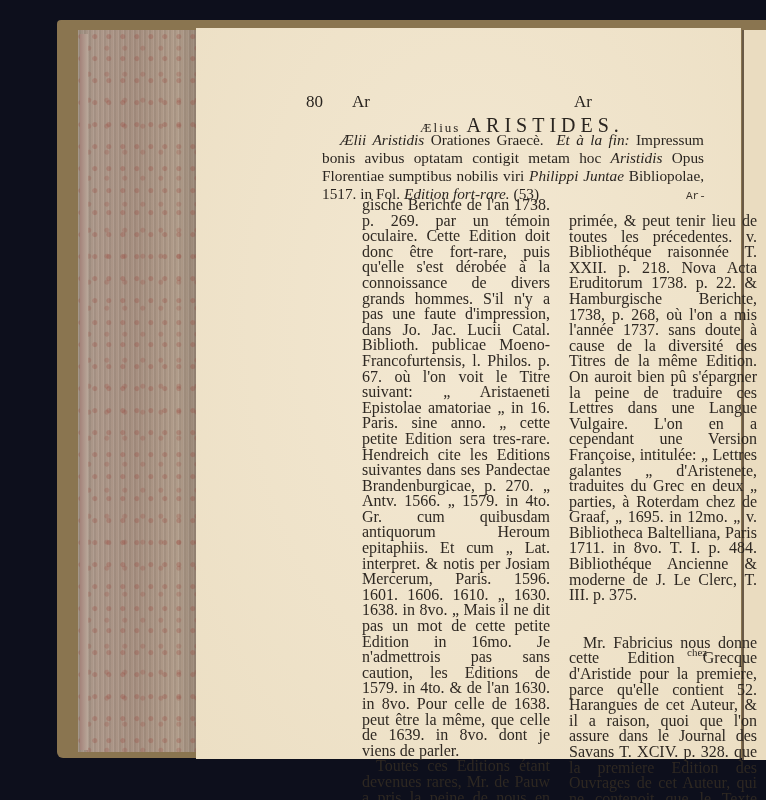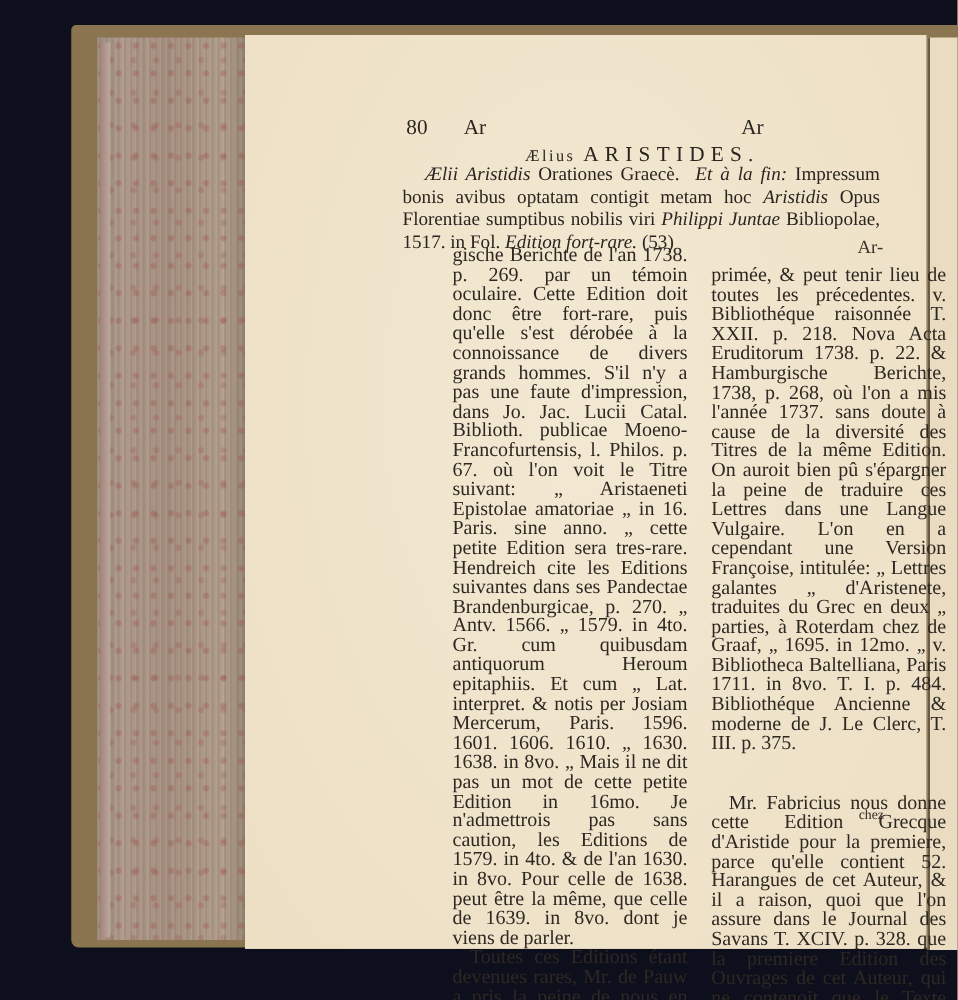--- a/index.html
+++ b/index.html
@@ -35,39 +35,39 @@
     position: absolute; left: 196px; top: 28px; width: 545px; height: 731px;
     background: #f0e4cc;
     background-image: radial-gradient(ellipse at 50% 40%, #f3e8d2 0%, #ecdfc4 100%);
   }
   .next-page {
     position: absolute; left: 742px; top: 30px; width: 24px; height: 730px;
     background: #eadcc0;
     border-left: 2px solid #6a5a46;
   }
   .running-head {
-    position: absolute; top: 92px; left: 325px; width: 380px; height: 22px;
+    position: absolute; top: 92px; left: 306px; width: 380px; height: 22px;
     font-size: 17px; color: #2a2520; text-align: center;
   }
   .running-head .pg { position: absolute; left: 0; }
   .running-head .l { position: absolute; left: 46px; }
   .running-head .r { position: absolute; left: 268px; }
   .heading {
     position: absolute; top: 114px; left: 420px; font-size: 17px;
     color: #2a2520; letter-spacing: 2px;
   }
   .heading .sc { font-size: 13px; letter-spacing: 2px; }
-  .heading .caps { letter-spacing: 5px; font-size: 17px; }
+  .heading .caps { letter-spacing: 5px; font-size: 20px; }
   .entry {
     position: absolute; top: 131px; left: 322px; width: 382px;
     font-size: 15.3px; line-height: 18px; color: #2a2520;
     text-align: justify;
   }
   .entry p { margin: 0; text-indent: 18px; }
-  .catch-top { position: absolute; top: 190px; left: 686px; font-size: 15px; color:#3b332b; }
+  .catch-top { position: absolute; top: 190px; left: 686px; font-size: 11px; color:#3b332b;font-family:Liberation Mono, monospace; }
   .col {
     position: absolute; font-size: 16px; line-height: 15.6px; color: #2e2822;
     text-align: justify;
     margin-left: 36px;
   }
   .col.left { top: 197px; left: 326px; width: 188px; }
   .col.right { top: 213px; left: 533px; width: 188px; }
   .col p { margin: 0; }
   .col p.ind { text-indent: 14px; }
   .col .gap { height: 10px; }

